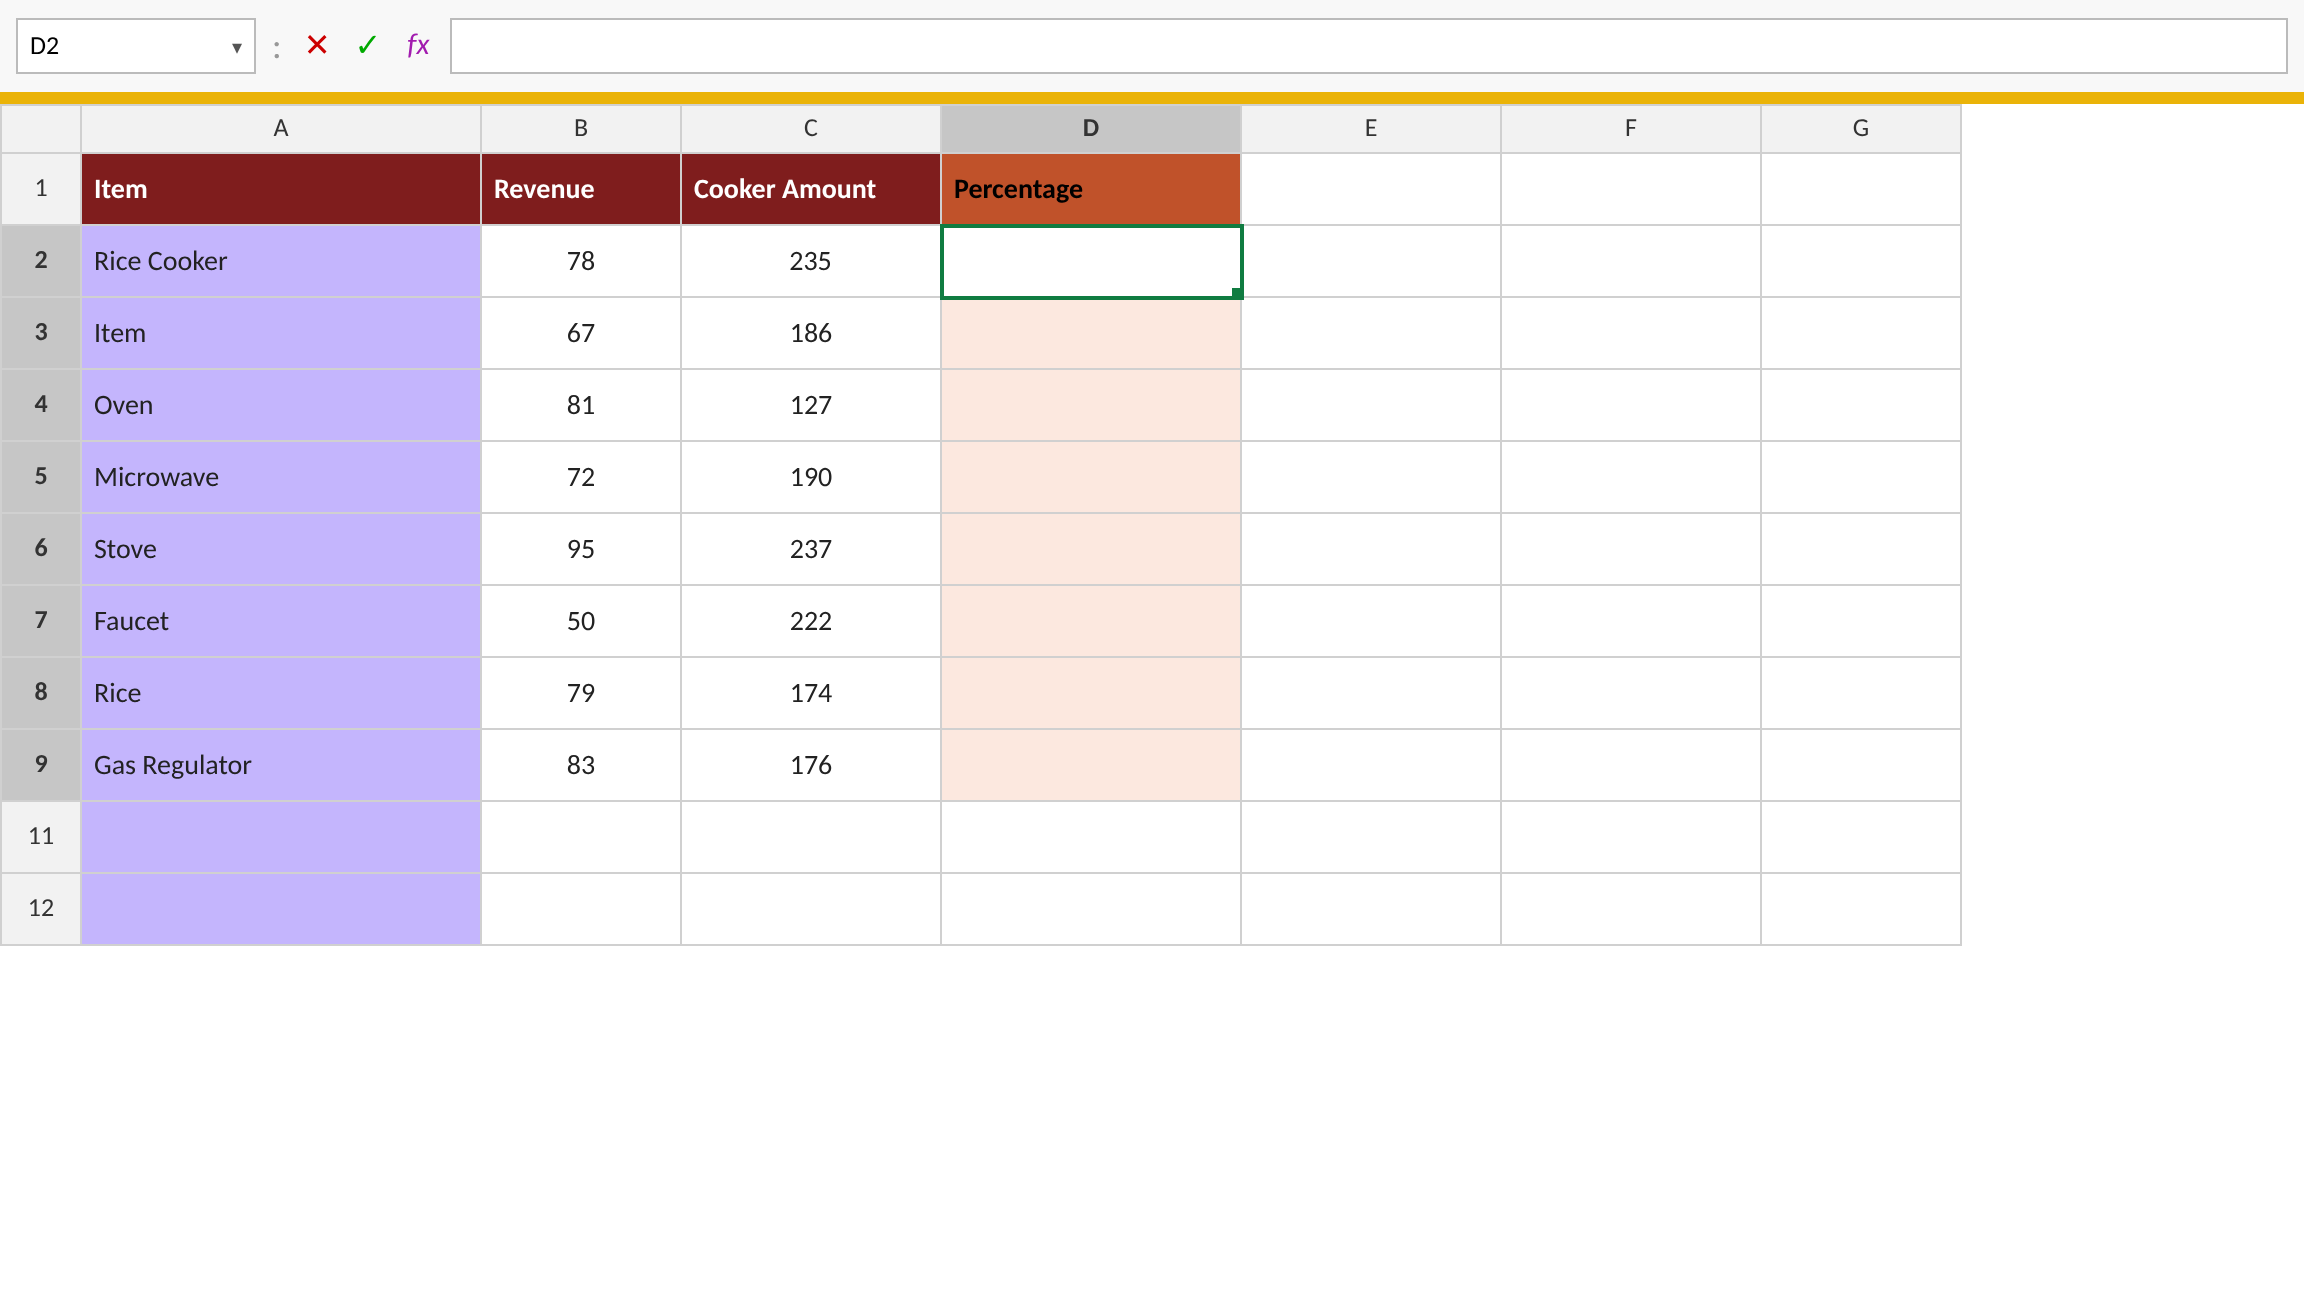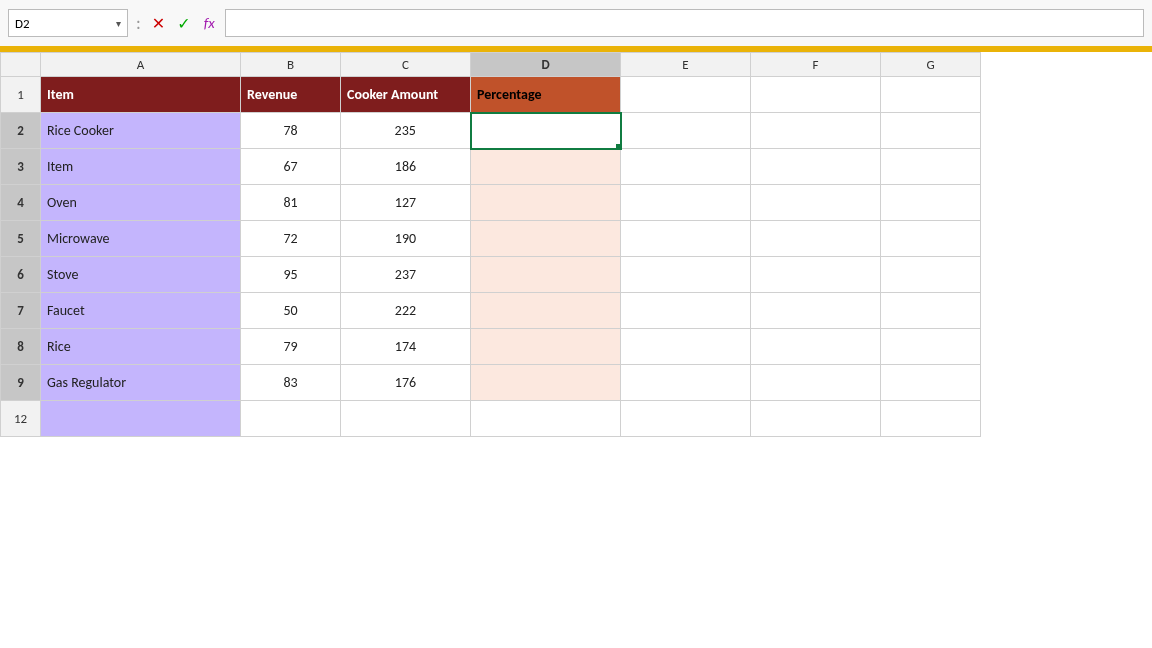--- a/index.html
+++ b/index.html
@@ -312,20 +312,30 @@
           <th class="row-header active-row">9</th>
           <td class="cell cell-a">Gas Regulator</td>
           <td class="cell cell-num">83</td>
           <td class="cell cell-num">176</td>
           <td class="cell cell-d-selected"></td>
           <td class="cell"></td>
           <td class="cell"></td>
           <td class="cell"></td>
         </tr>
         <tr>
+          <th class="row-header">11</th>
+          <td class="cell cell-a"></td>
+          <td class="cell cell-num"></td>
+          <td class="cell cell-num"></td>
+          <td class="cell"></td>
+          <td class="cell"></td>
+          <td class="cell"></td>
+          <td class="cell"></td>
+        </tr>
+        <tr>
           <th class="row-header">12</th>
           <td class="cell cell-a"></td>
           <td class="cell cell-num"></td>
           <td class="cell cell-num"></td>
           <td class="cell"></td>
           <td class="cell"></td>
           <td class="cell"></td>
           <td class="cell"></td>
         </tr>
       </tbody>

